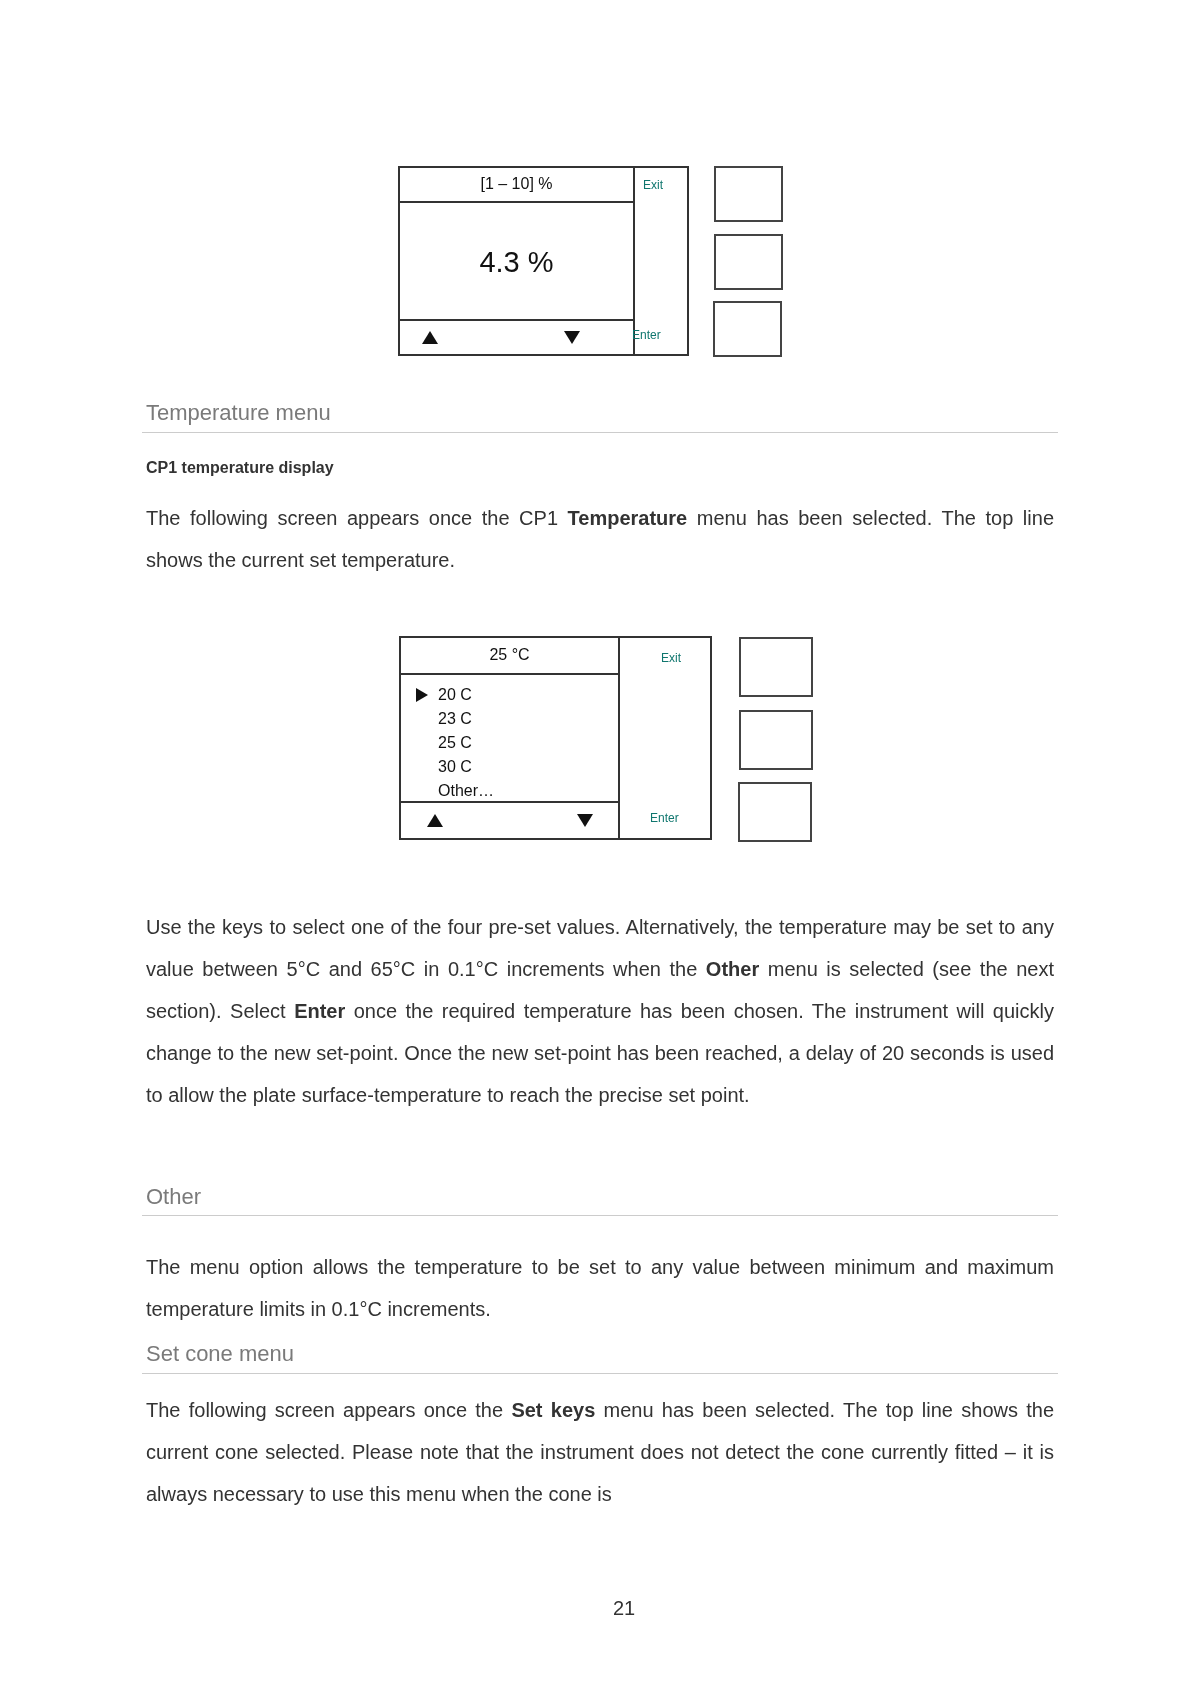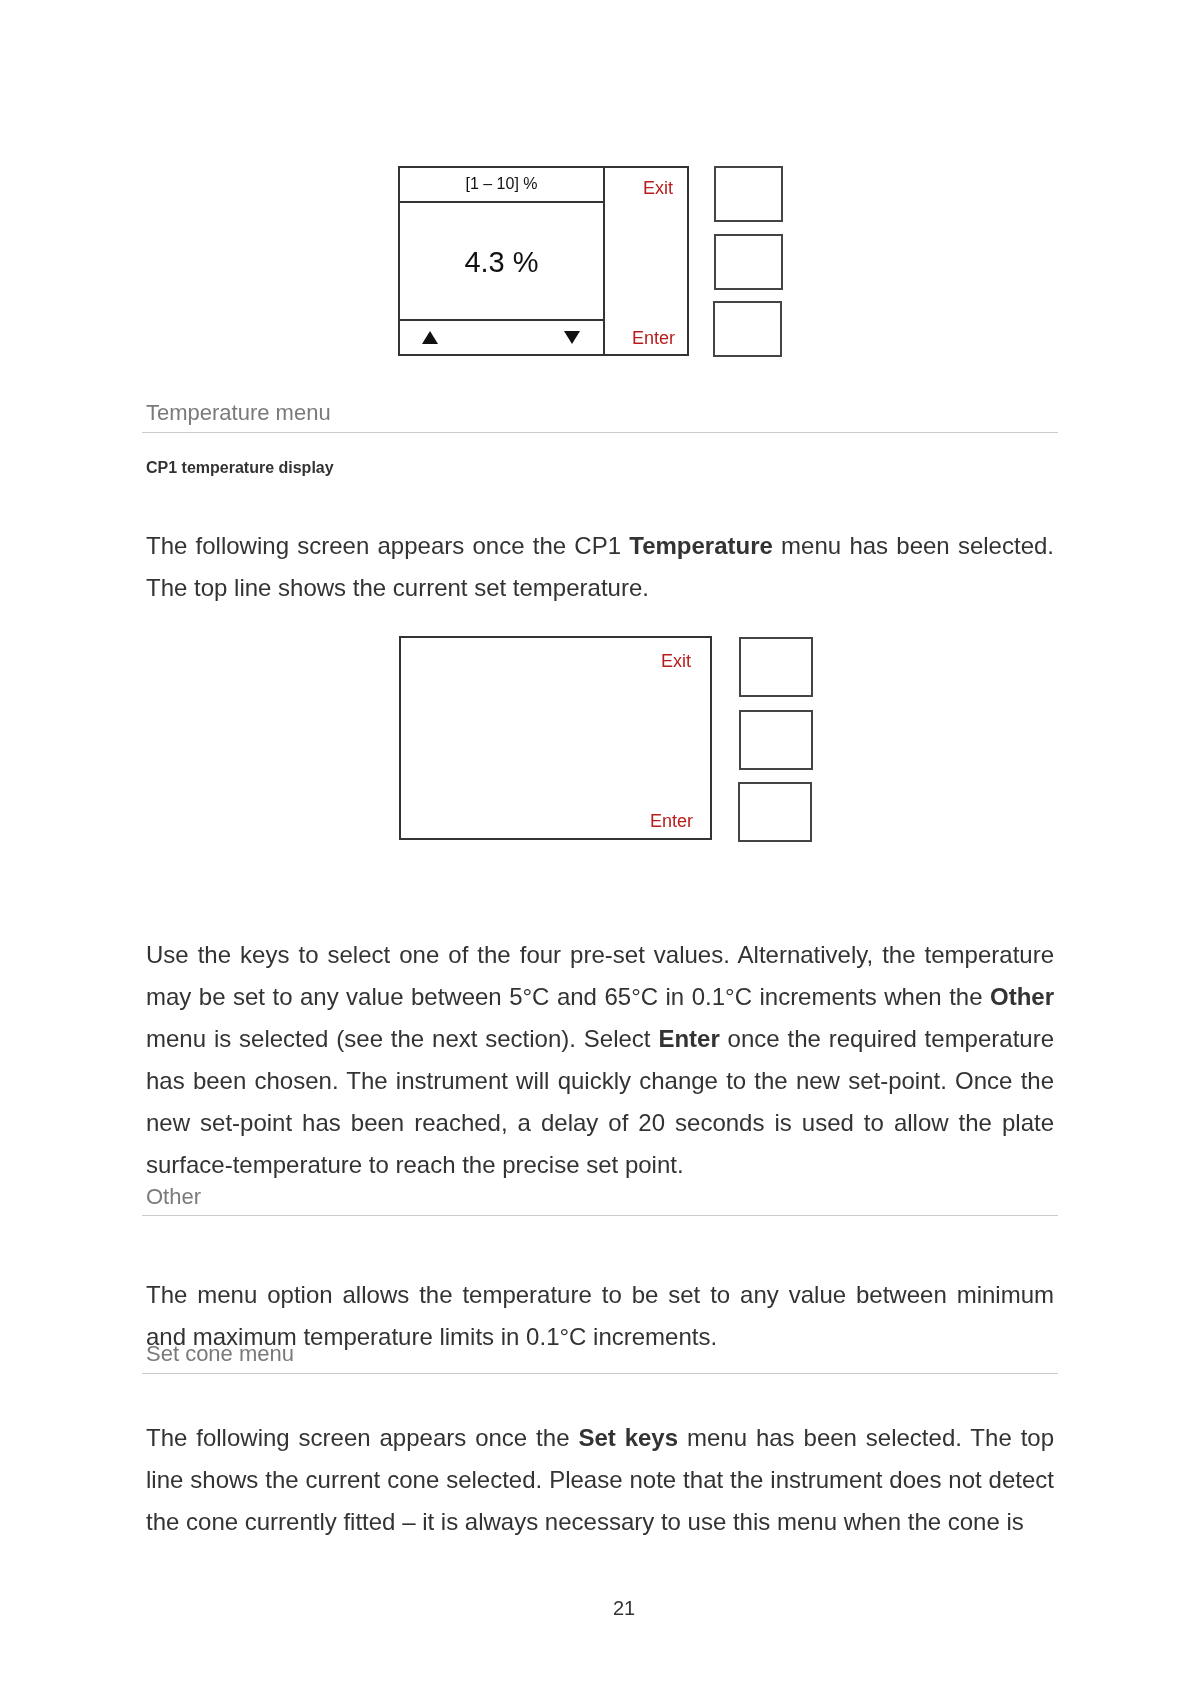--- a/index.html
+++ b/index.html
@@ -7,38 +7,38 @@
          font-family: "Liberation Sans", sans-serif; color: #333333; }
   
   .panel { position: absolute; border: 2px solid #333; box-sizing: border-box; background: #fff; }
   .pane-left { position: absolute; left: 0; top: 0; bottom: 0; border-right: 2px solid #333; box-sizing: border-box; }
   .hdr { position: absolute; left: 0; right: 0; top: 0; border-bottom: 2px solid #333; box-sizing: border-box;
          text-align: center; font-size: 16px; color: #111; }
   .ftr { position: absolute; left: 0; right: 0; bottom: 0; border-top: 2px solid #333; box-sizing: border-box; }
   .tri-up { position: absolute; width: 0; height: 0; border-left: 8px solid transparent; border-right: 8px solid transparent; border-bottom: 13px solid #111; }
   .tri-down { position: absolute; width: 0; height: 0; border-left: 8px solid transparent; border-right: 8px solid transparent; border-top: 13px solid #111; }
   .tri-right { position: absolute; width: 0; height: 0; border-top: 7px solid transparent; border-bottom: 7px solid transparent; border-left: 12px solid #111; }
-  .softkey-label { position: absolute; font-size: 18px; color: #b91c1c; }
+  .softkey-label { position: absolute; font-size: 12px; color: #0f766e; }
   .key { position: absolute; border: 2px solid #444; box-sizing: border-box; background: #fff; }
   .big-val { position: absolute; left: 0; right: 0; text-align: center; font-size: 29px; color: #111; }
   .list-item { position: absolute; font-size: 16px; color: #111; line-height: 24px; }
   
   .section-heading { position: absolute; left: 146px; font-size: 22px; color: #7a7a7a; line-height: 26px; text-align: right; }
   .rule { position: absolute; left: 142px; width: 916px; height: 0; border-top: 1.5px solid #cccccc; }
   .sub-heading { position: absolute; left: 146px; font-size: 16px; font-weight: bold; color: #333; line-height: 26px; }
-  .para { position: absolute; left: 146px; width: 908px; font-size: 24px; line-height: 42px; color: #333;
-          text-align: justify; margin-top: 28px; }
+  .para { position: absolute; left: 146px; width: 908px; font-size: 20px; line-height: 42px; color: #333;
+          text-align: justify; }
   .para b { font-weight: bold; }
   .page-num { position: absolute; left: 0; width: 1200px; text-align: center; font-size: 20px; color: #333; }
 </style>
 </head>
 <body>
 
 <div class="panel" style="left:398px; top:166px; width:291px; height:190px;">
-  <div class="pane-left" style="width:205px;">
+  <div class="pane-left" style="width:235px;">
     <div class="hdr" style="height:35px; line-height:31px;">[1 – 10] %</div>
     <div class="big-val" style="top:78px;">4.3 %</div>
     <div class="ftr" style="height:35px;">
       <div class="tri-up" style="left:22px; top:10px;"></div>
       <div class="tri-down" style="left:164px; top:10px;"></div>
     </div>
   </div>
   <div class="softkey-label" style="left:243px; top:10px;">Exit</div>
   <div class="softkey-label" style="left:232px; top:160px;">Enter</div>
 </div>
@@ -47,20 +47,35 @@
 <div class="key" style="left:713px; top:301px; width:69px; height:56px;"></div>
 
 <div class="section-heading" style="top:400px;">Temperature menu</div>
 <div class="rule" style="top:432px;"></div>
 <div class="sub-heading" style="top:455px;">CP1 temperature display</div>
 <div class="para" style="top:497px;">
   <span>The following screen appears once the CP1 </span><b>Temperature</b><span> menu has been selected. The top line shows the current set temperature.</span>
 </div>
 
 <div class="panel" style="left:399px; top:636px; width:313px; height:204px;">
+  <div class="pane-left" style="width:219px;">
+    <div class="hdr" style="height:37px; line-height:33px;">25 °C</div>
+    <div class="tri-right" style="left:15px; top:50px;"></div>
+    <div id="temp-list">
+        <div class="list-item" style="left: 37px; top: 45px;">20 C</div>
+        <div class="list-item" style="left: 37px; top: 69px;">23 C</div>
+        <div class="list-item" style="left: 37px; top: 93px;">25 C</div>
+        <div class="list-item" style="left: 37px; top: 117px;">30 C</div>
+        <div class="list-item" style="left: 37px; top: 141px;">Other…</div>
+      </div>
+    <div class="ftr" style="height:37px;">
+      <div class="tri-up" style="left:26px; top:11px;"></div>
+      <div class="tri-down" style="left:176px; top:11px;"></div>
+    </div>
+  </div>
   <div class="softkey-label" style="left:260px; top:13px;">Exit</div>
   <div class="softkey-label" style="left:249px; top:173px;">Enter</div>
 </div>
 <div class="key" style="left:739px; top:637px; width:74px; height:60px;"></div>
 <div class="key" style="left:739px; top:710px; width:74px; height:60px;"></div>
 <div class="key" style="left:738px; top:782px; width:74px; height:60px;"></div>
 
 <div class="para" style="top:906px;">
   <span>Use the keys to select one of the four pre-set values. Alternatively, the temperature may be set to any value between 5°C and 65°C in 0.1°C increments when the </span><b>Other</b><span> menu is selected (see the next section). Select </span><b>Enter</b><span> once the required temperature has been chosen. The instrument will quickly change to the new set-point. Once the new set-point has been reached, a delay of 20 seconds is used to allow the plate surface-temperature to reach the precise set point.</span>
 </div>

